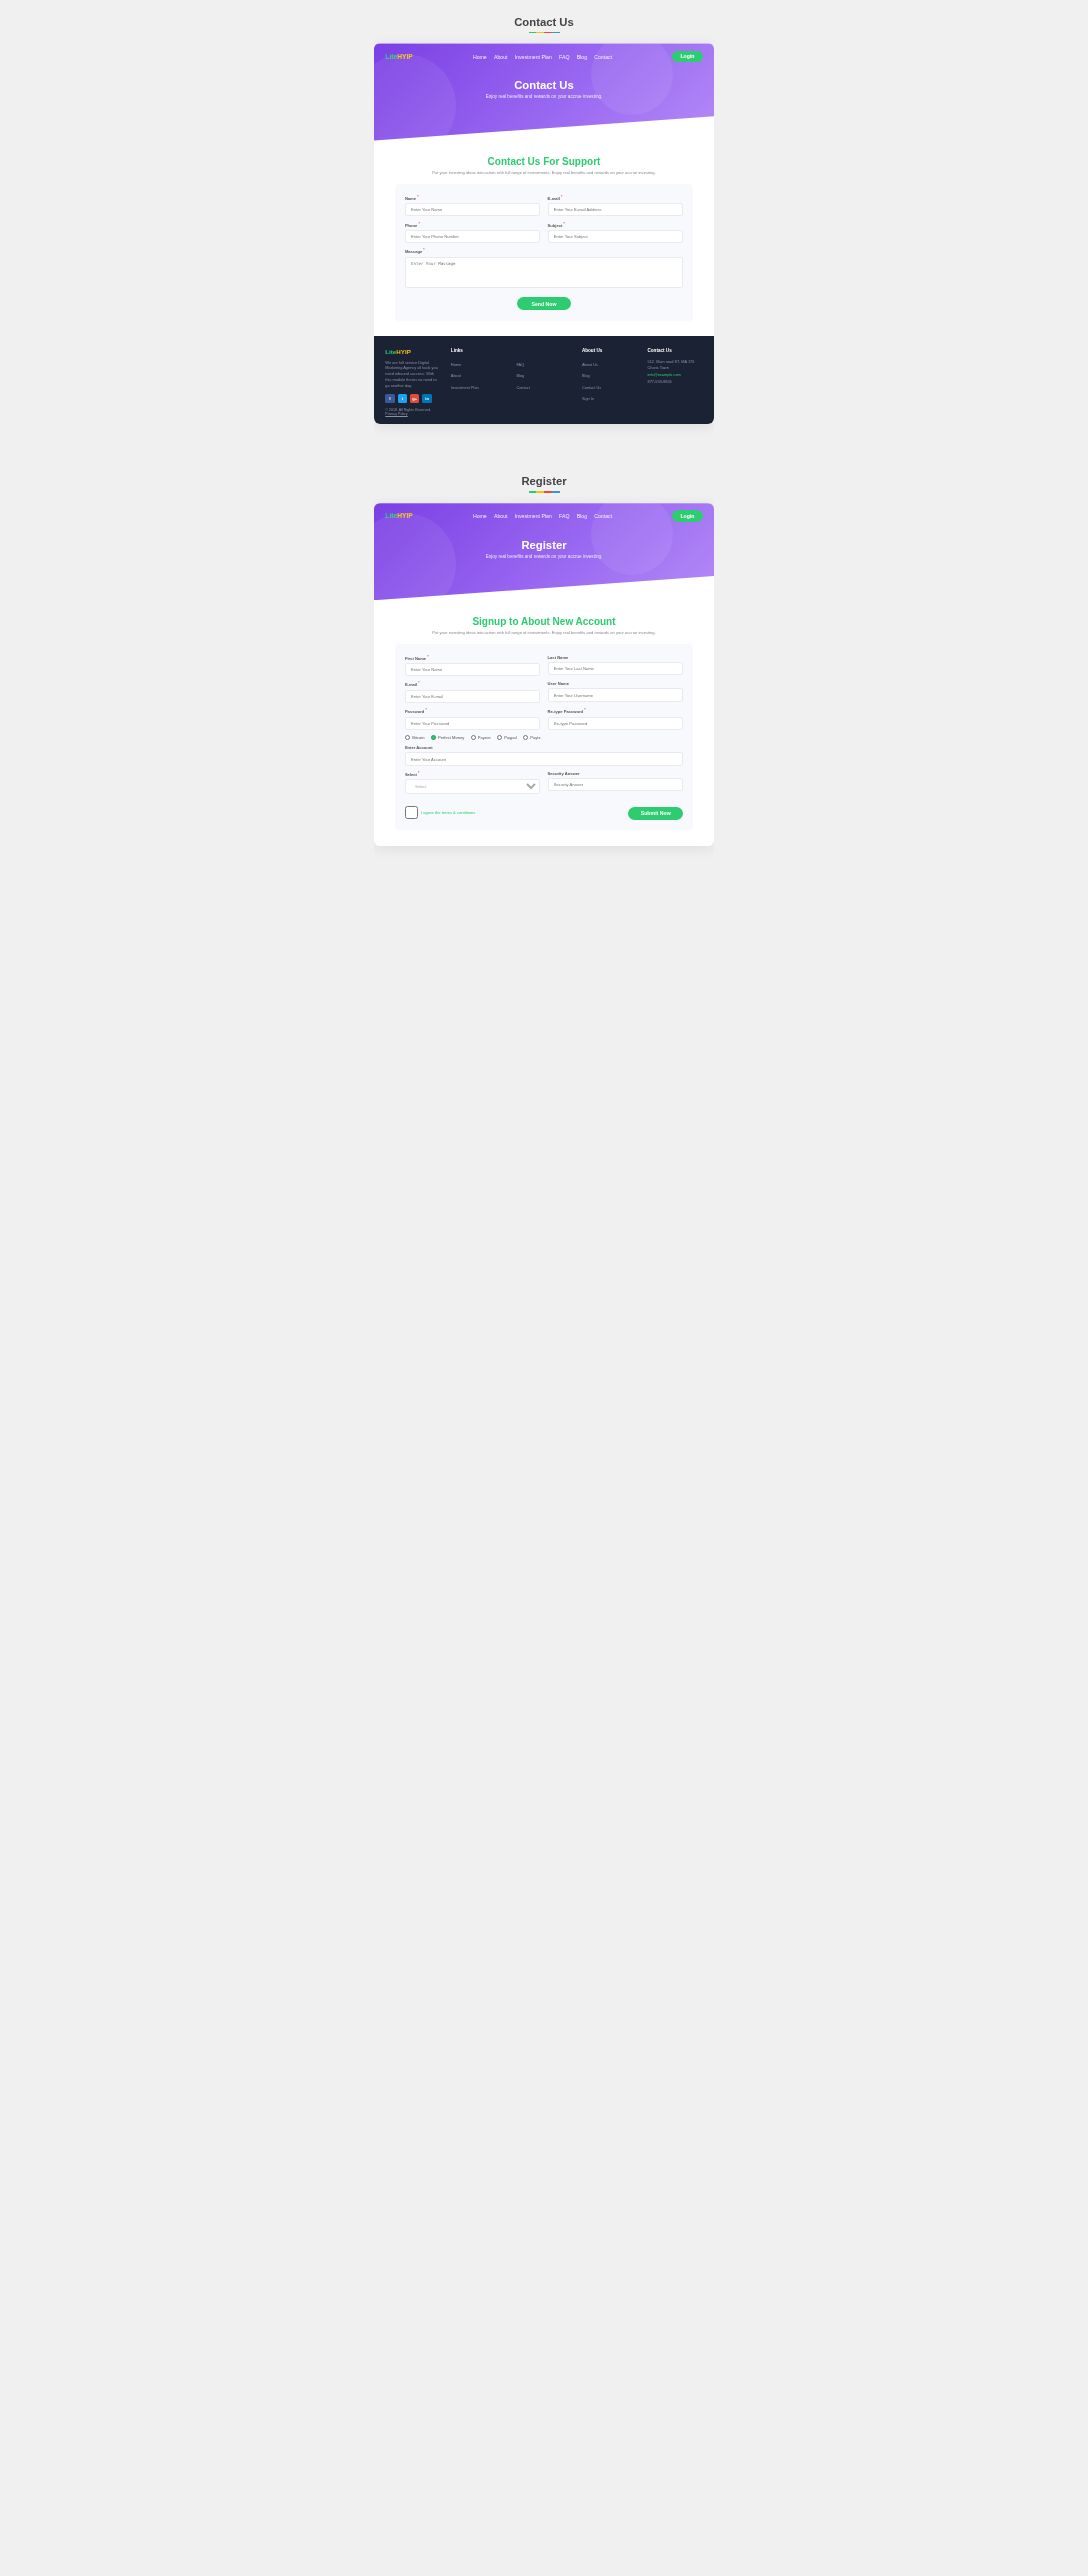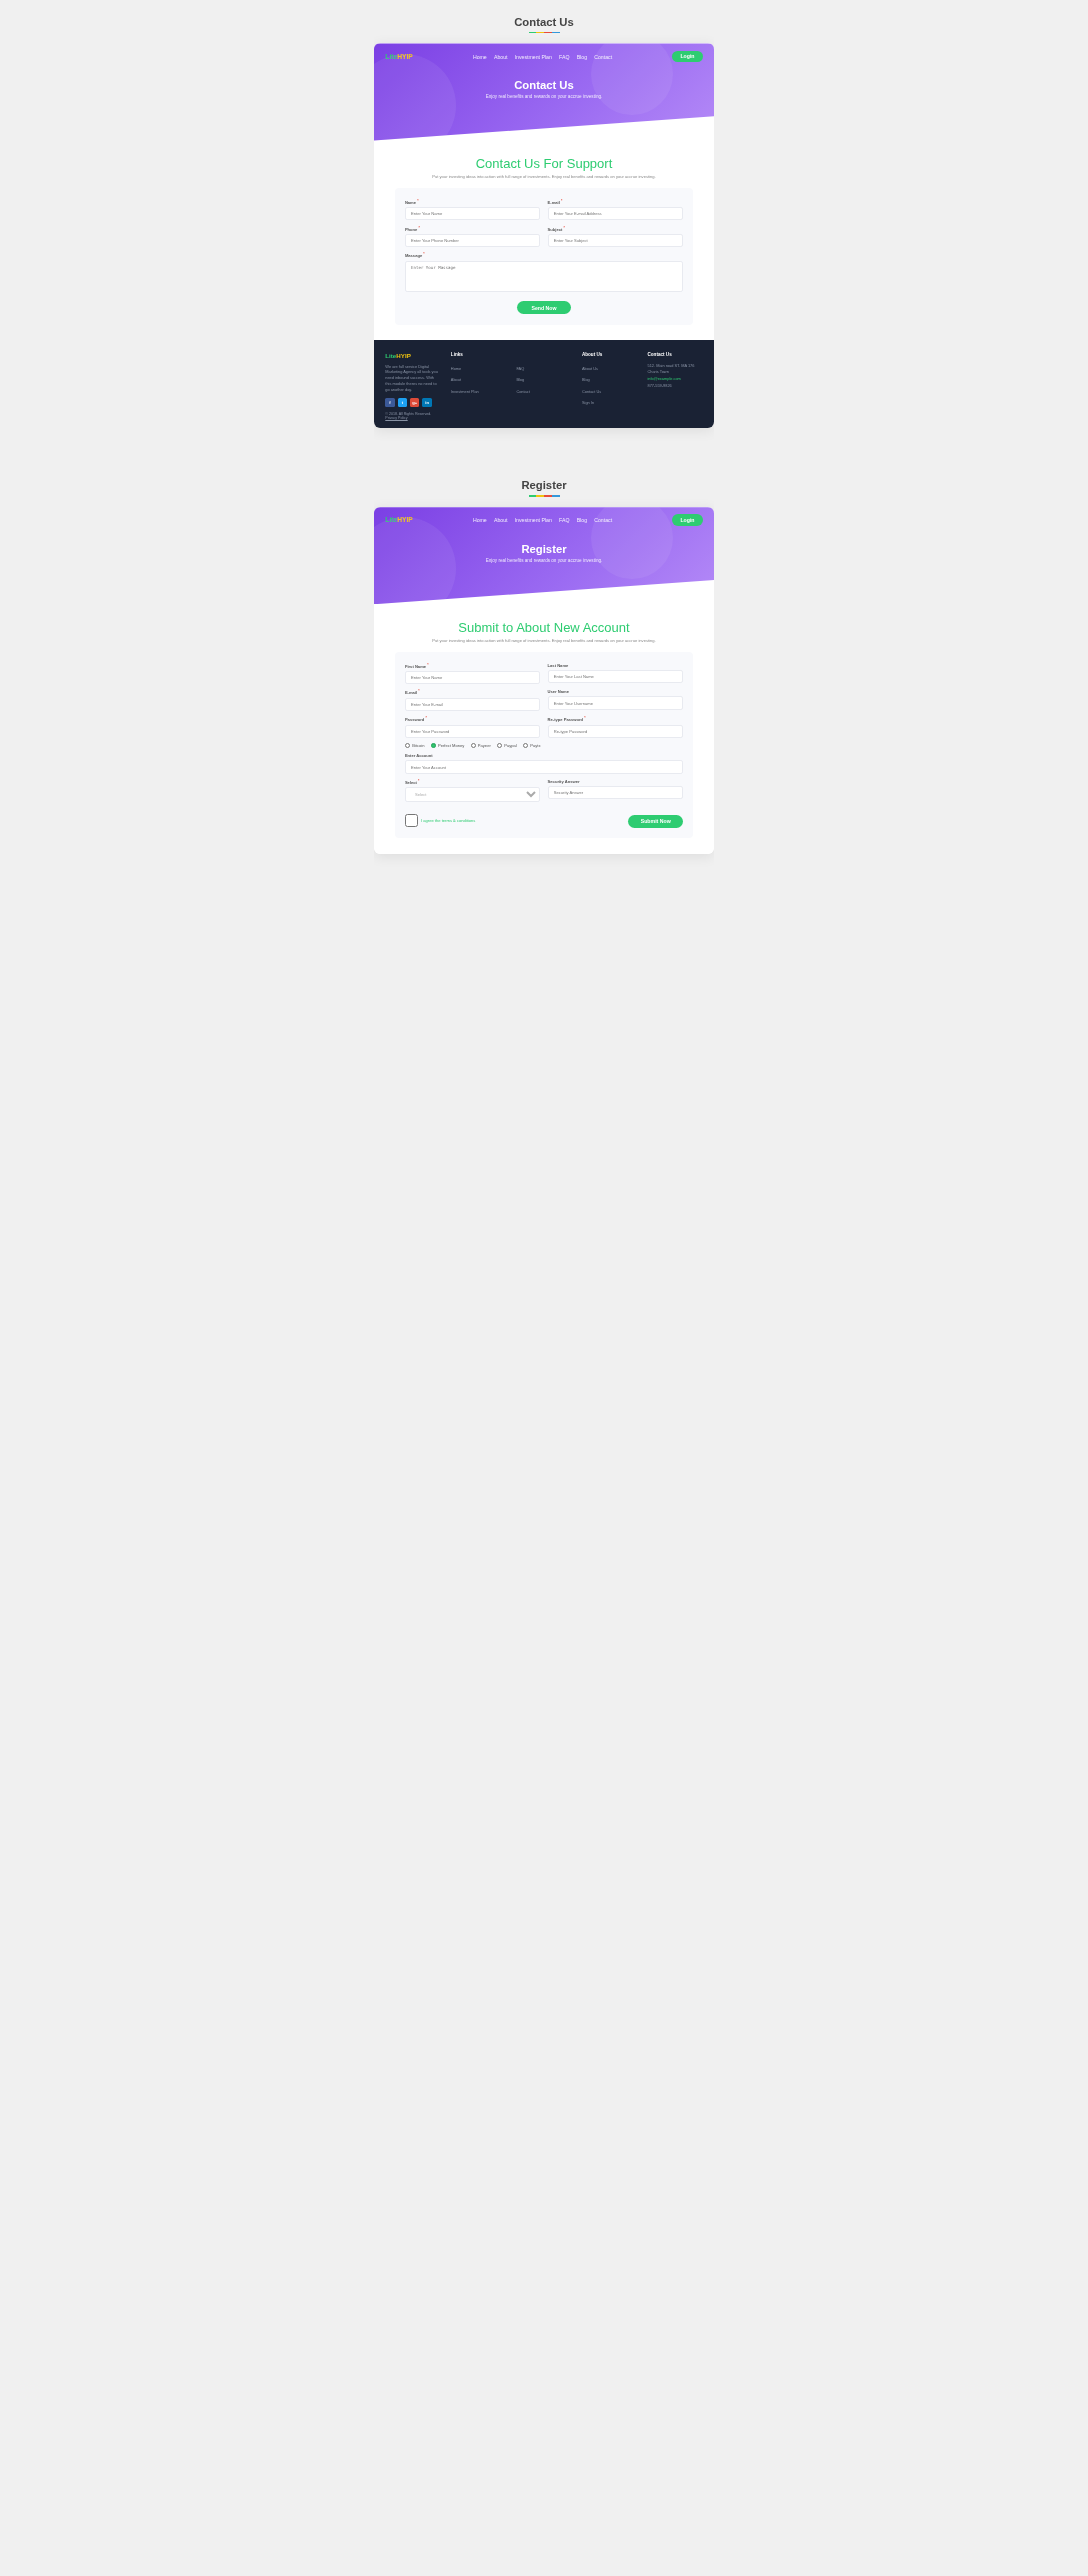--- a/index.html
+++ b/index.html
@@ -123,23 +123,23 @@
     
     .main-content {
       padding: 15.5px 20.6px 15.5px;
       background: #fff;
     }
     .section-heading {
       text-align: center;
       margin-bottom: 8.2px;
     }
     .section-heading h2 {
-      font-size: 13px;
+      font-size: 10px;
       color: #333;
-      font-weight: 400;
+      font-weight: 700;
     }
     .section-heading h2 span { color: #2ecc71; }
     .section-heading p {
       font-size: 4.1px;
       color: #888;
       margin-top: 3.1px;
       line-height: 1.5;
     }
 
     
@@ -491,21 +491,21 @@
     </nav>
     <div class="hero-content">
       <h2>Register</h2>
       <p>Enjoy real benefits and rewards on  your accrue investing.</p>
     </div>
   </div>
 
   <div class="main-content register-form-section">
     <div class="section-heading">
       <h2>
-        <span>Submit to </span><span style="color:#2ecc71">About New Account</span>
+        <span>Signup to </span><span style="color:#2ecc71">About New Account</span>
       </h2>
       <p>Put your investing ideas into action with full range of  investments. Enjoy real benefits
 and rewards on your accrue investing.</p>
     </div>
 
     <div class="form-grid">
 
       <div class="form-row">
         <div class="form-group">
           <label><span>First Name</span> <sup>*</sup></label>

